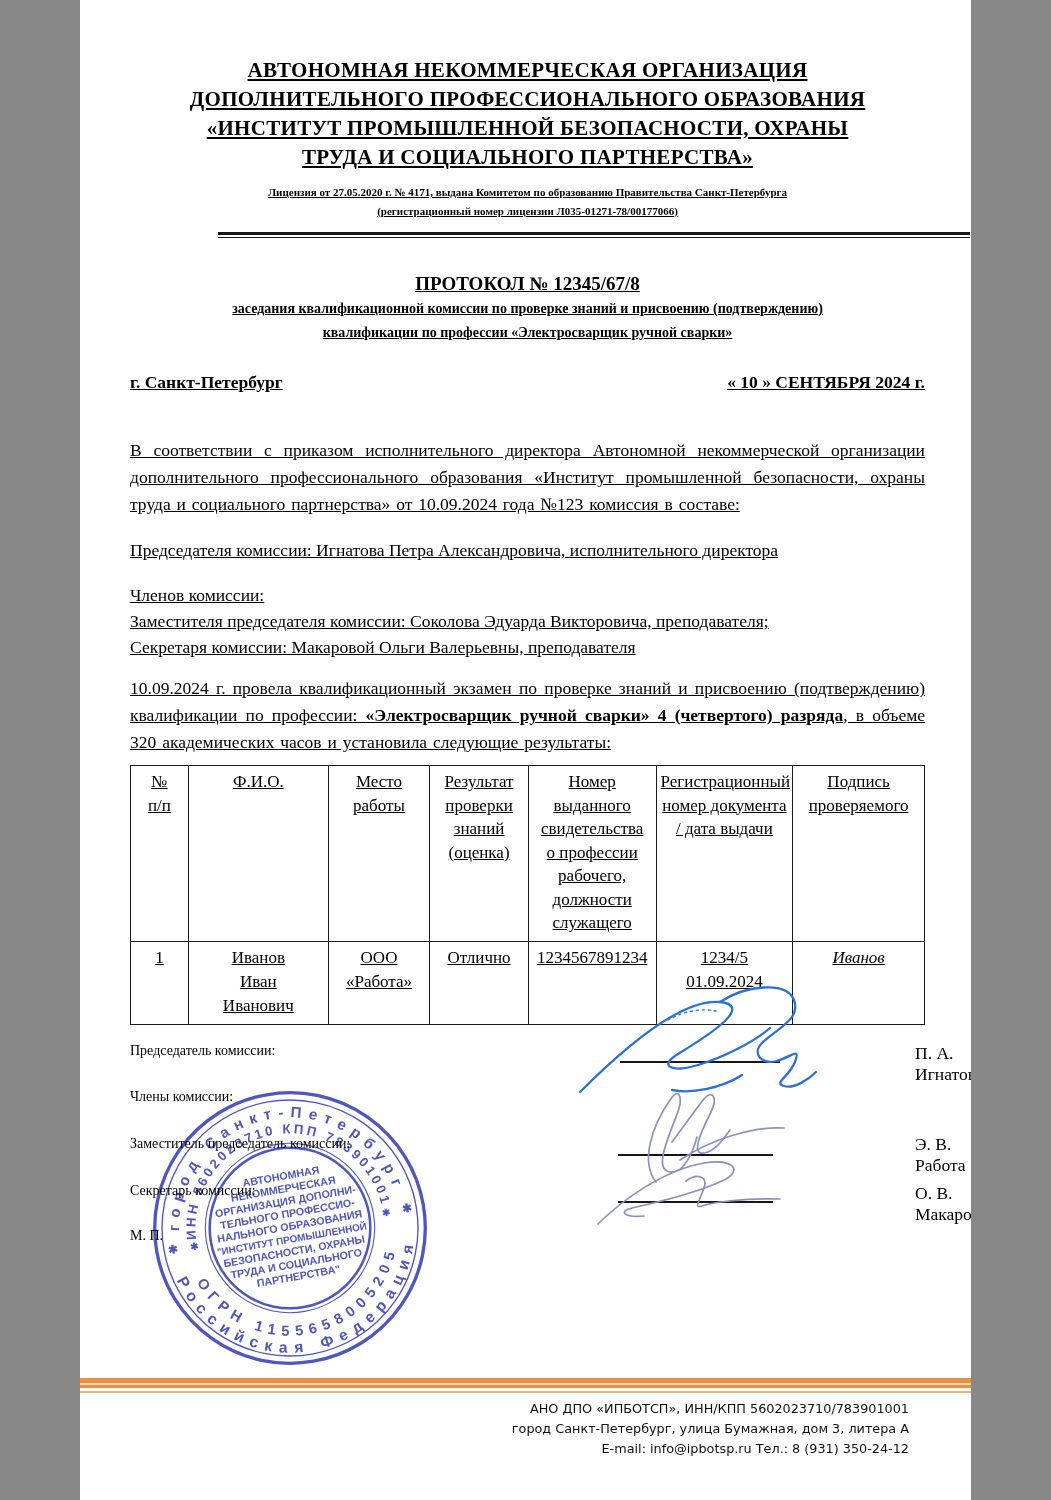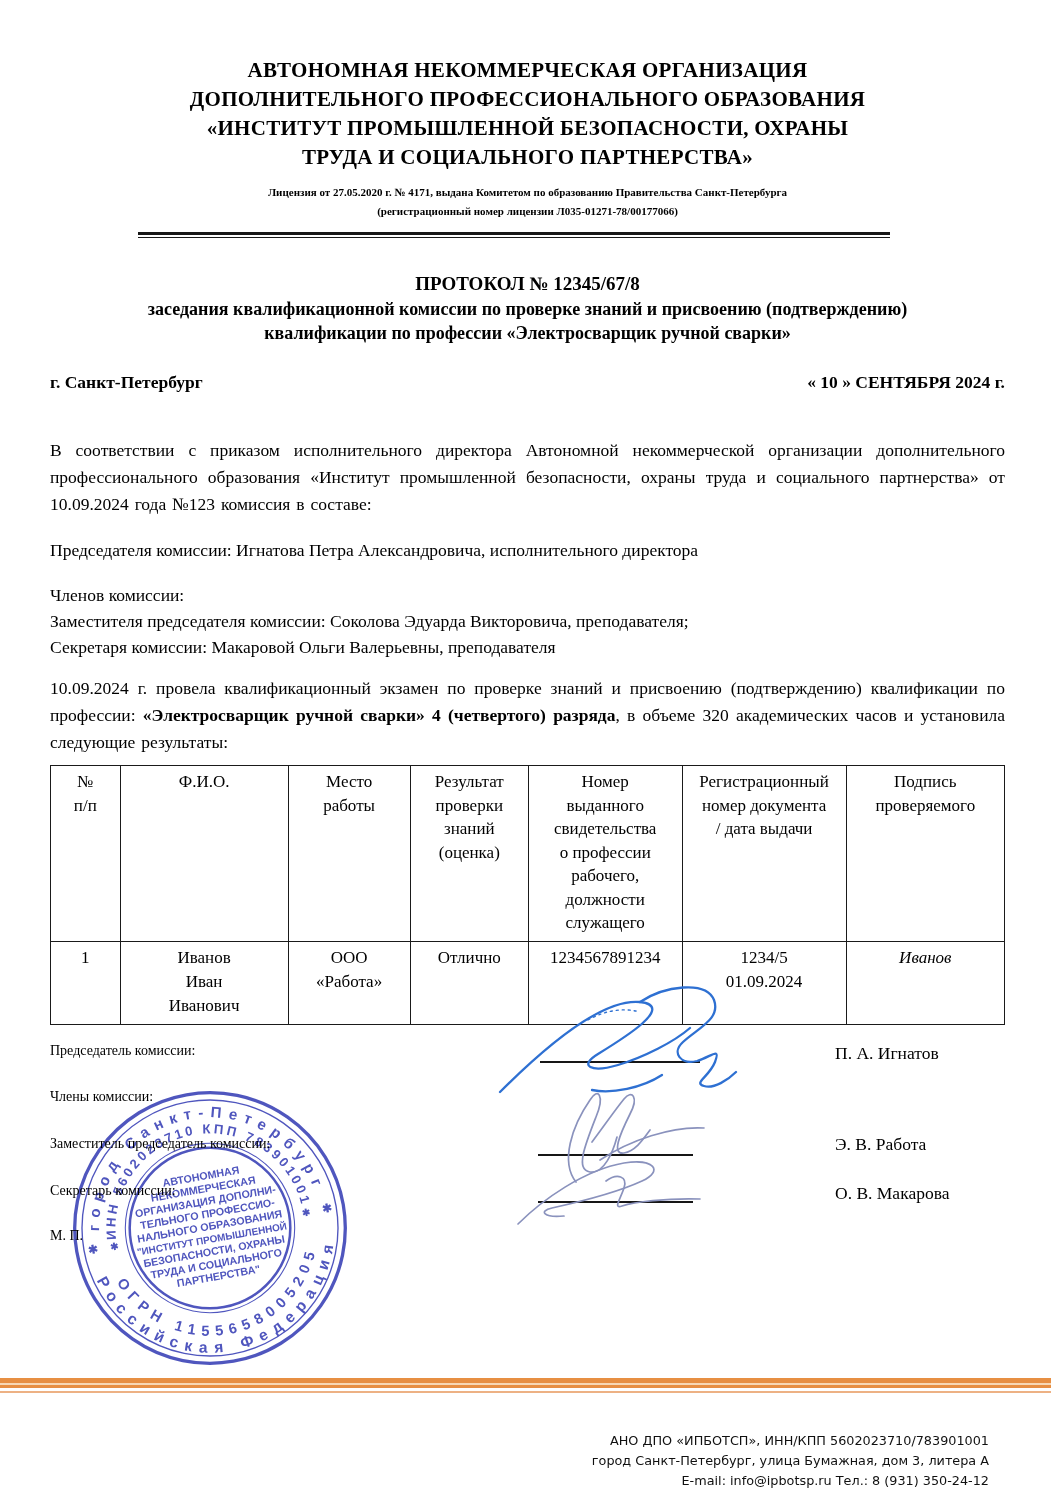--- a/index.html
+++ b/index.html
@@ -1,33 +1,34 @@
 <!DOCTYPE html>
 <html lang="ru"><head>
 <meta charset="utf-8">
 <style>
   html,body{margin:0;padding:0;background:#888;}
   .page{
     position:relative;
-    width:1051px;height:1500px;
+    width:891px;height:1500px;
     margin:0 auto;
     background:#ffffff;
     font-family:"Liberation Serif", serif;
     color:#000;
     overflow:hidden;
+    text-decoration:underline;
   }
   .content{padding:56px 46px 0 50px;}
   
   .org-name{text-align:center;font-weight:bold;font-size:21px;line-height:29px;letter-spacing:.3px;}
   .license{margin-top:11px;text-align:center;font-weight:bold;font-size:11px;line-height:19px;}
   .double-rule{width:752px;margin:11px auto 0 88px;height:2px;border-top:3px solid #181818;border-bottom:1px solid #181818;}
   
   .doc-title{margin-top:33px;text-align:center;font-weight:bold;}
   .doc-title .t1{font-size:19px;line-height:26px;}
-  .doc-title .t2{font-size:18px;line-height:24px;}
+  .doc-title .t2{font-size:14px;line-height:24px;}
   .place-date{display:flex;justify-content:space-between;margin-top:27px;font-weight:bold;font-size:17.5px;}
   
   .para{font-size:17.5px;line-height:27px;text-align:justify;word-spacing:1.5px;}
   .p1{margin-top:44px;}
   .line-gap{margin-top:19px;font-size:17.5px;line-height:26px;}
   .p2{margin-top:15px;}
   
   table.results{margin-top:9px;width:100%;border-collapse:collapse;table-layout:fixed;}
   table.results th,table.results td{
     border:1.6px solid #1a1a1a;
@@ -46,21 +47,21 @@
   .seal{position:absolute;left:64px;top:1082px;width:292px;height:292px;opacity:.9;mix-blend-mode:multiply;}
   
   .footer-stripes{position:absolute;left:0;top:1378px;width:1051px;}
   .footer-stripes .s1{height:5px;}
   .footer-stripes .s2{height:2px;}
   .footer-stripes .s3{height:3px;}
   .footer-stripes .s4{height:3px;background:#fff;}
   .footer-stripes .s5{height:2px;}
   .footer-text{
     position:absolute;top:1399px;right:62px;text-align:right;
-    font-family:"DejaVu Sans", sans-serif;font-size:12.8px;line-height:20px;color:#101010;margin-top:32px;
+    font-family:"DejaVu Sans", sans-serif;font-size:12.8px;line-height:20px;color:#101010;
   }
 </style>
 </head>
 <body>
 
 <div class="page">
   <div class="content">
 
     <div class="org-name">
       <div>АВТОНОМНАЯ НЕКОММЕРЧЕСКАЯ ОРГАНИЗАЦИЯ</div>

